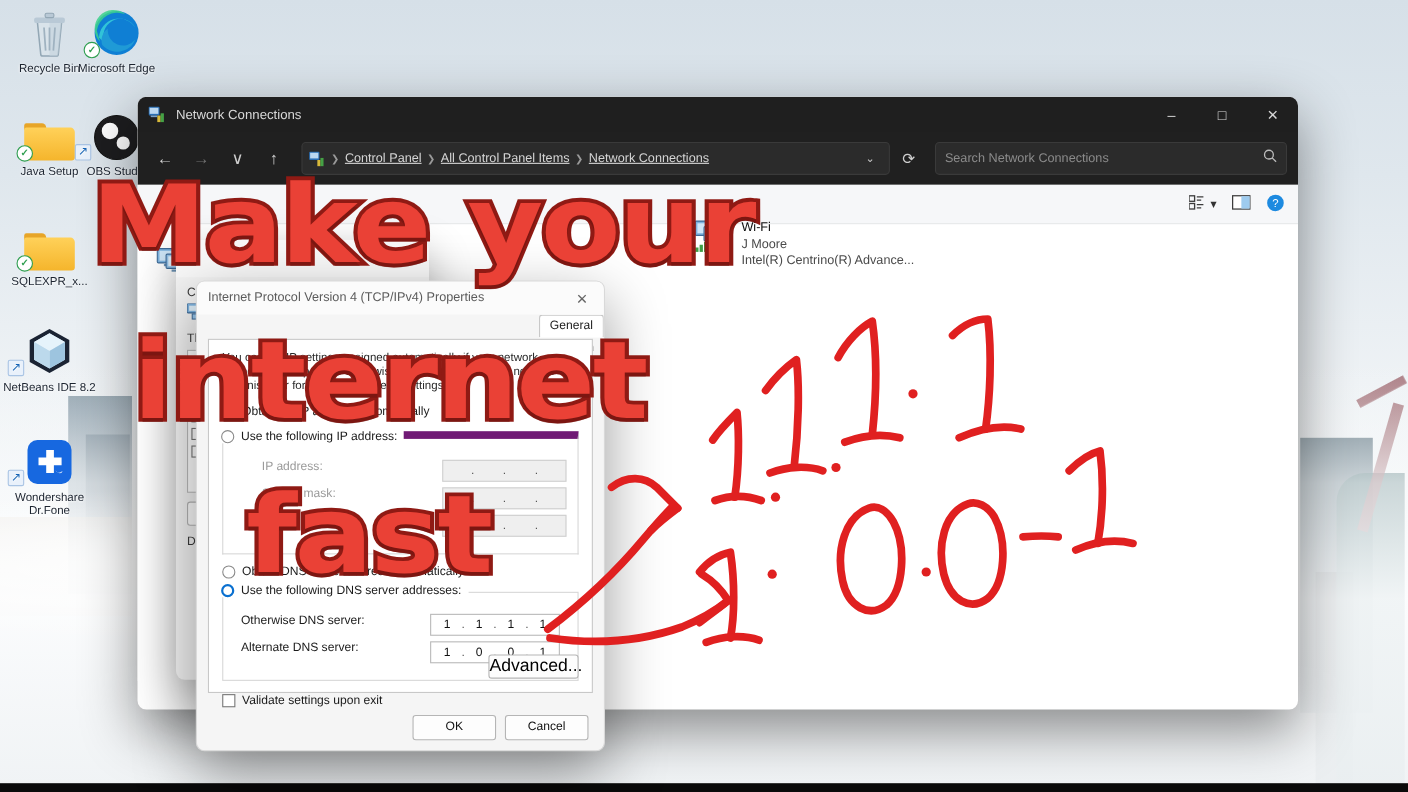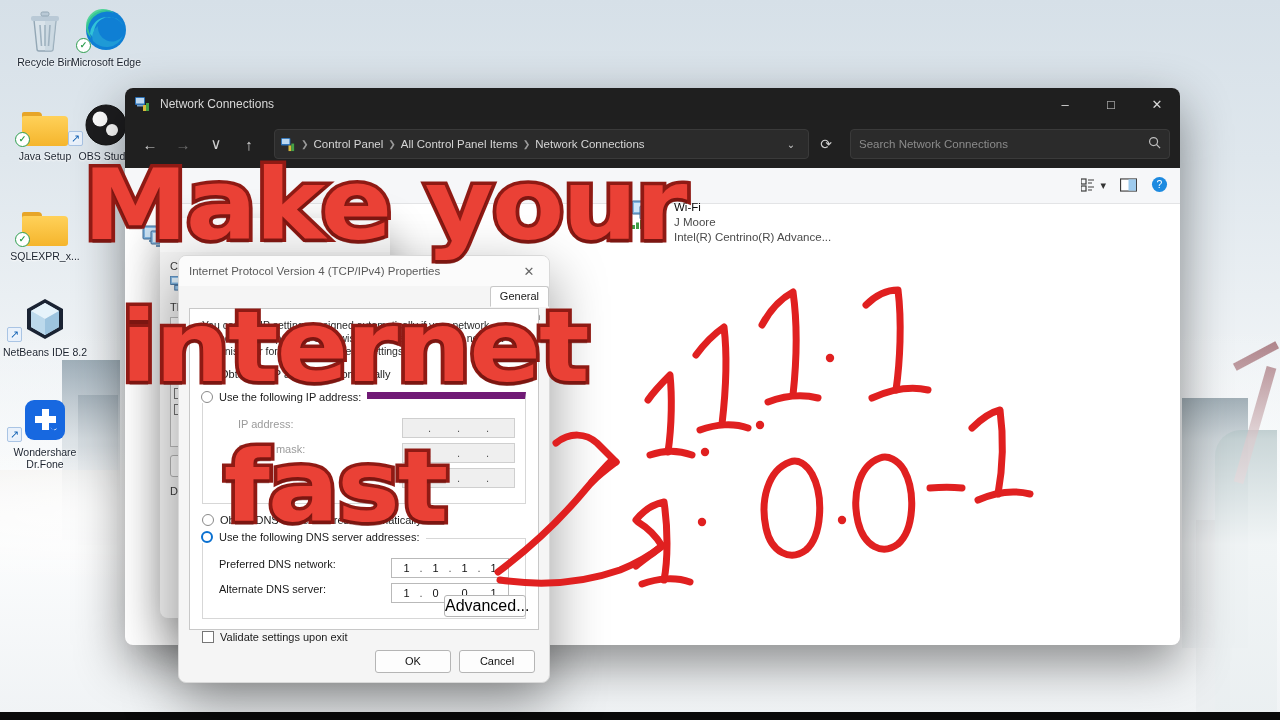--- a/index.html
+++ b/index.html
@@ -99,21 +99,21 @@
   .navbtn { width:30px; height:30px; display:flex; align-items:center; justify-content:center;
     color:#cfcfcf; font-size:15px; border-radius:4px; flex:0 0 auto;}
   .navbtn.dim { color:#6f6f6f; }
   .crumbbar {
     flex:1 1 auto; height:30px; margin-left:7px; background:#2b2b2b;
     border:1px solid #3a3a3a; border-radius:4px; display:flex; align-items:center;
     padding:0 6px; color:#d5d5d5; font-size:11.5px; gap:5px; min-width:0;
   }
   .crumbbar .c-ic { width:15px; height:15px; position:relative; flex:0 0 auto;}
   .crumbbar .sep { color:#9a9a9a; font-size:9px; }
-  .crumbbar .seg { white-space:nowrap; }
+  .crumbbar .seg { white-space:nowrap;text-decoration:underline; }
   .crumbbar .rightbits { margin-left:auto; display:flex; align-items:center; gap:2px; }
   .crumbbar .rightbits span { width:22px; text-align:center; color:#c8c8c8; font-size:10px;}
   .refresh { width:28px; height:30px; display:flex; align-items:center; justify-content:center;
     color:#cfcfcf; font-size:14px; flex:0 0 auto; }
   .searchbox {
     width:320px; height:30px; margin-left:7px; background:#2b2b2b; border:1px solid #3a3a3a;
     border-radius:4px; display:flex; align-items:center; padding:0 8px; flex:0 0 auto;
   }
   .searchbox input {
     flex:1; background:transparent; border:0; outline:none; color:#d0d0d0; font-size:11.5px;
@@ -593,21 +593,21 @@
     </div>
 
     <div class="grp-wrap">
       <div class="group" style="border-top:1px solid #d7d7d7;padding-top:14px;">
         <div class="group-legend" style="left:-2px;">
           <span class="rad on"></span>
           <span>Use the following DNS server addresses:</span>
         </div>
 
         <div class="fld-row">
-          <span class="fld-label">Preferred DNS network:</span>
+          <span class="fld-label">Otherwise DNS server:</span>
           <span class="ipbox">
             <span class="ipseg">1</span>
               <span class="ipdot">.</span>
             <span class="ipseg">1</span>
               <span class="ipdot">.</span>
             <span class="ipseg">1</span>
               <span class="ipdot">.</span>
             <span class="ipseg">1</span>
           </span>
         </div>

